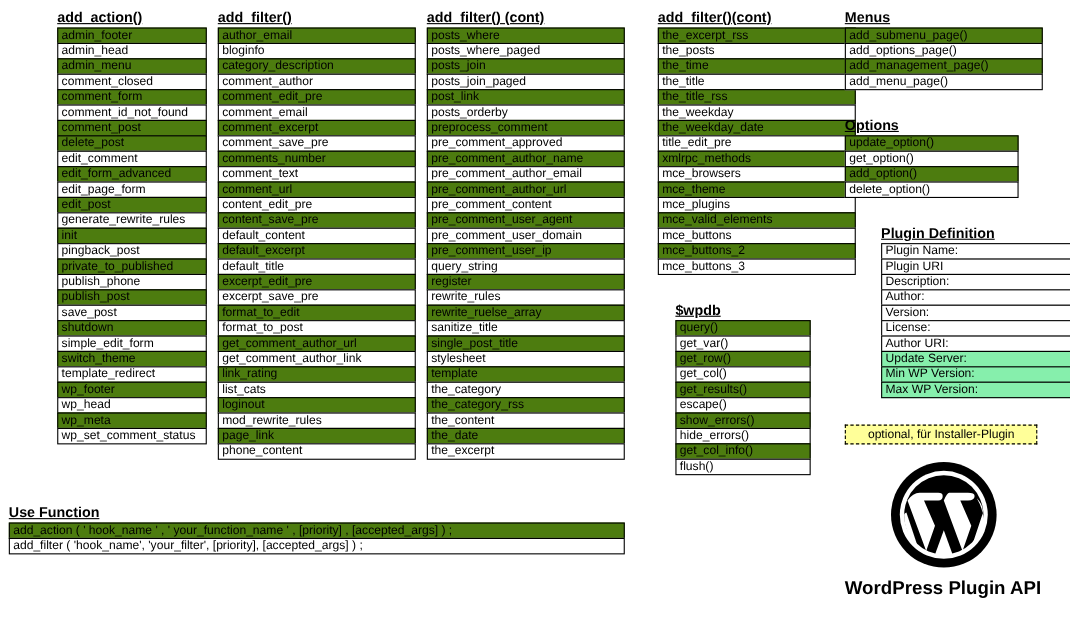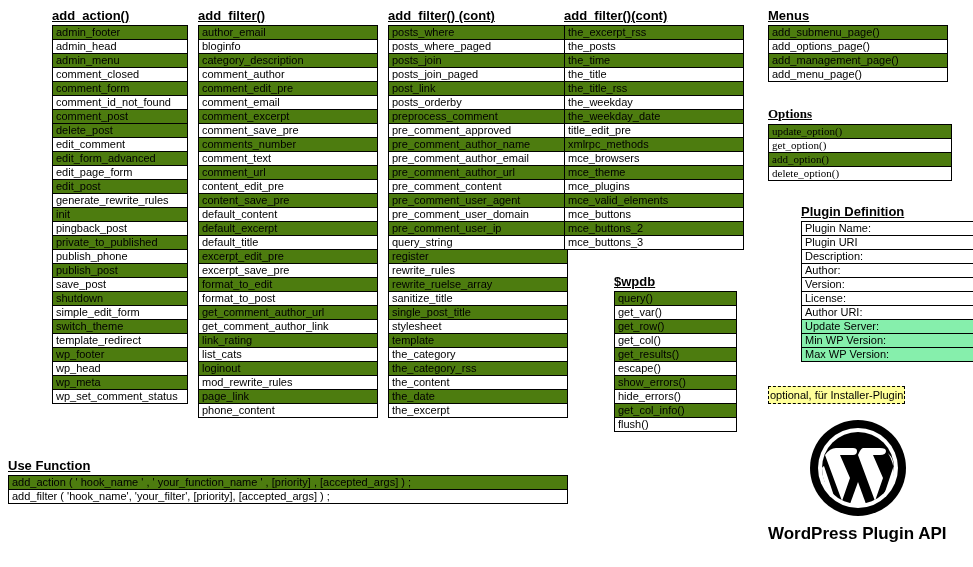--- a/index.html
+++ b/index.html
@@ -34,21 +34,21 @@
     overflow: hidden;
     margin-top: -1px;
   }
   .cell:first-of-type { margin-top: 0; }
   .o { background: #4d7c0f; } 
   .w { background: #fff; }
   .y { background: #86efac; } 
   .opt-note {
     border: 1px dashed #000;
     background: #ffff99;
-    padding: 2px 1px;
+    padding: 2px 20px;
     font-size: 11px;
     display: inline-block;
   }
   .brand-title {
     font-weight: bold;
     font-size: 17px;
     text-align: left;
   }
   .logo {
     text-align: center;
@@ -154,21 +154,21 @@
         <div class="cell w">stylesheet</div>
         <div class="cell o">template</div>
         <div class="cell w">the_category</div>
         <div class="cell o">the_category_rss</div>
         <div class="cell w">the_content</div>
         <div class="cell o">the_date</div>
         <div class="cell w">the_excerpt</div>
       </div>
   </div>
 
-  <div class="col" style="left:556px; top:0px; width:180px;">
+  <div class="col" style="left:590px; top:0px; width:180px;">
     <div class="col-header">add_filter()(cont)</div>
     <div>
         <div class="cell o">the_excerpt_rss</div>
         <div class="cell w">the_posts</div>
         <div class="cell o">the_time</div>
         <div class="cell w">the_title</div>
         <div class="cell o">the_title_rss</div>
         <div class="cell w">the_weekday</div>
         <div class="cell o">the_weekday_date</div>
         <div class="cell w">title_edit_pre</div>
@@ -202,21 +202,21 @@
   <div class="col" style="left:760px; top:0px; width:180px;">
     <div class="col-header">Menus</div>
     <div>
         <div class="cell o">add_submenu_page()</div>
         <div class="cell w">add_options_page()</div>
         <div class="cell o">add_management_page()</div>
         <div class="cell w">add_menu_page()</div>
       </div>
   </div>
 
-  <div class="col" style="left:760px; top:98px; width:184px;font-family:Liberation Serif, serif;">
+  <div class="col" style="left:760px; top:98px; width:158px;">
     <div class="col-header">Options</div>
     <div>
         <div class="cell o">update_option()</div>
         <div class="cell w">get_option()</div>
         <div class="cell o">add_option()</div>
         <div class="cell w">delete_option()</div>
       </div>
   </div>
 
   <div class="col" style="left:793px; top:196px; width:180px;">

